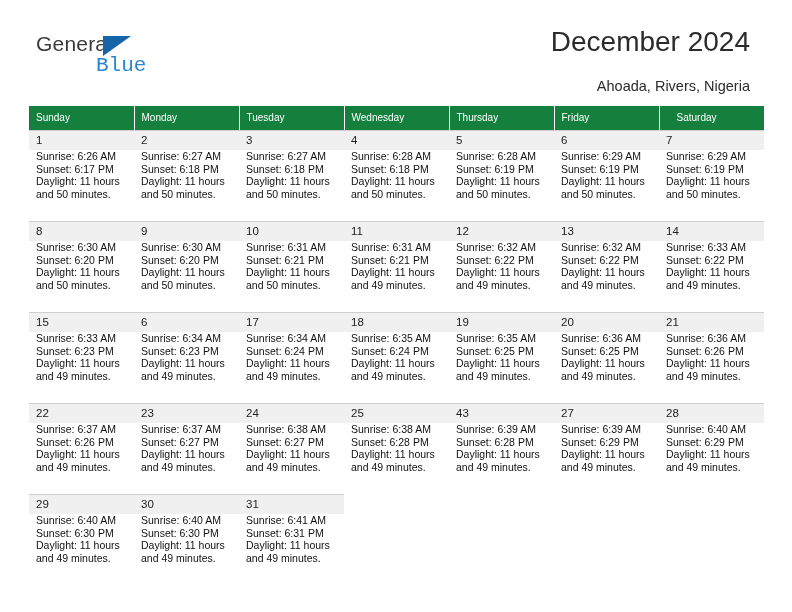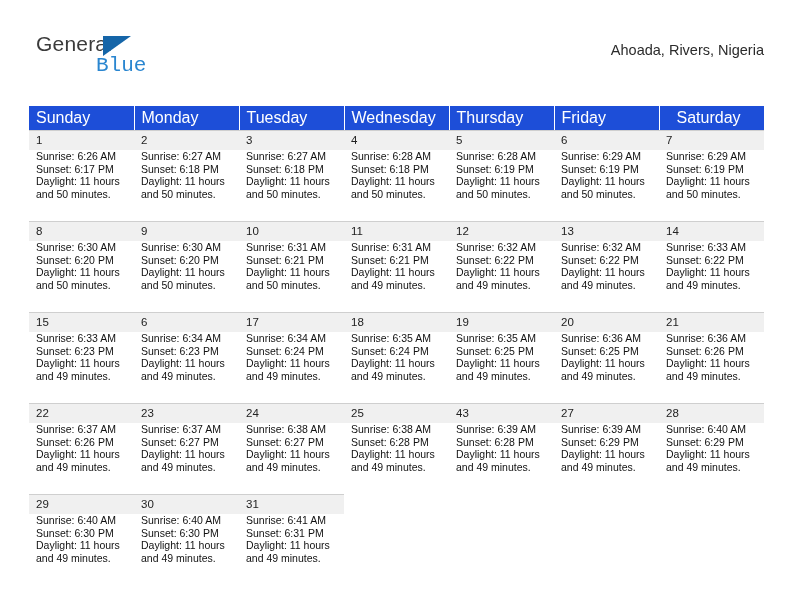--- a/index.html
+++ b/index.html
@@ -19,21 +19,21 @@
     width: 792px;
     height: 612px;
     box-sizing: border-box;
   }
 
   
   .header {
     position: absolute;
     left: 29px;
     top: 24px;
-    right: 28px;
+    right: 42px;
     height: 74px;
   }
   .brand {
     position: absolute;
     left: 7px;
     top: 8px;
     width: 200px;
     height: 56px;
   }
   .brand-general {
@@ -87,23 +87,23 @@
   
   .calendar {
     position: absolute;
     left: 29px;
     top: 106px;
     width: 735px;
     border-collapse: collapse;
     table-layout: fixed;
   }
   .calendar th {
-    background: #1d4ed8;
+    background: #15803d;
     color: #ffffff;
-    font-size: 16px;
+    font-size: 10px;
     font-weight: normal;
     text-align: left;
     padding: 5px 0 5px 7px;
     border-right: 1px solid #ffffff;
     line-height: 14px;
   }
   .calendar th:last-child { border-right: none; padding-left: 17px; }
 
   .calendar td {
     vertical-align: top;
@@ -139,20 +139,21 @@
 
 <div class="page">
 
   <div class="header">
     <div class="brand">
       <span class="brand-general">General</span>
       <span class="brand-tri"></span>
       <span class="brand-blue">Blue</span>
     </div>
     <div class="title-block">
+      <div class="month-title">December 2024</div>
       <div class="location">Ahoada, Rivers, Nigeria</div>
     </div>
   </div>
 
   <table class="calendar">
     <thead>
       <tr>
         <th>Sunday</th>
         <th>Monday</th>
         <th>Tuesday</th>

